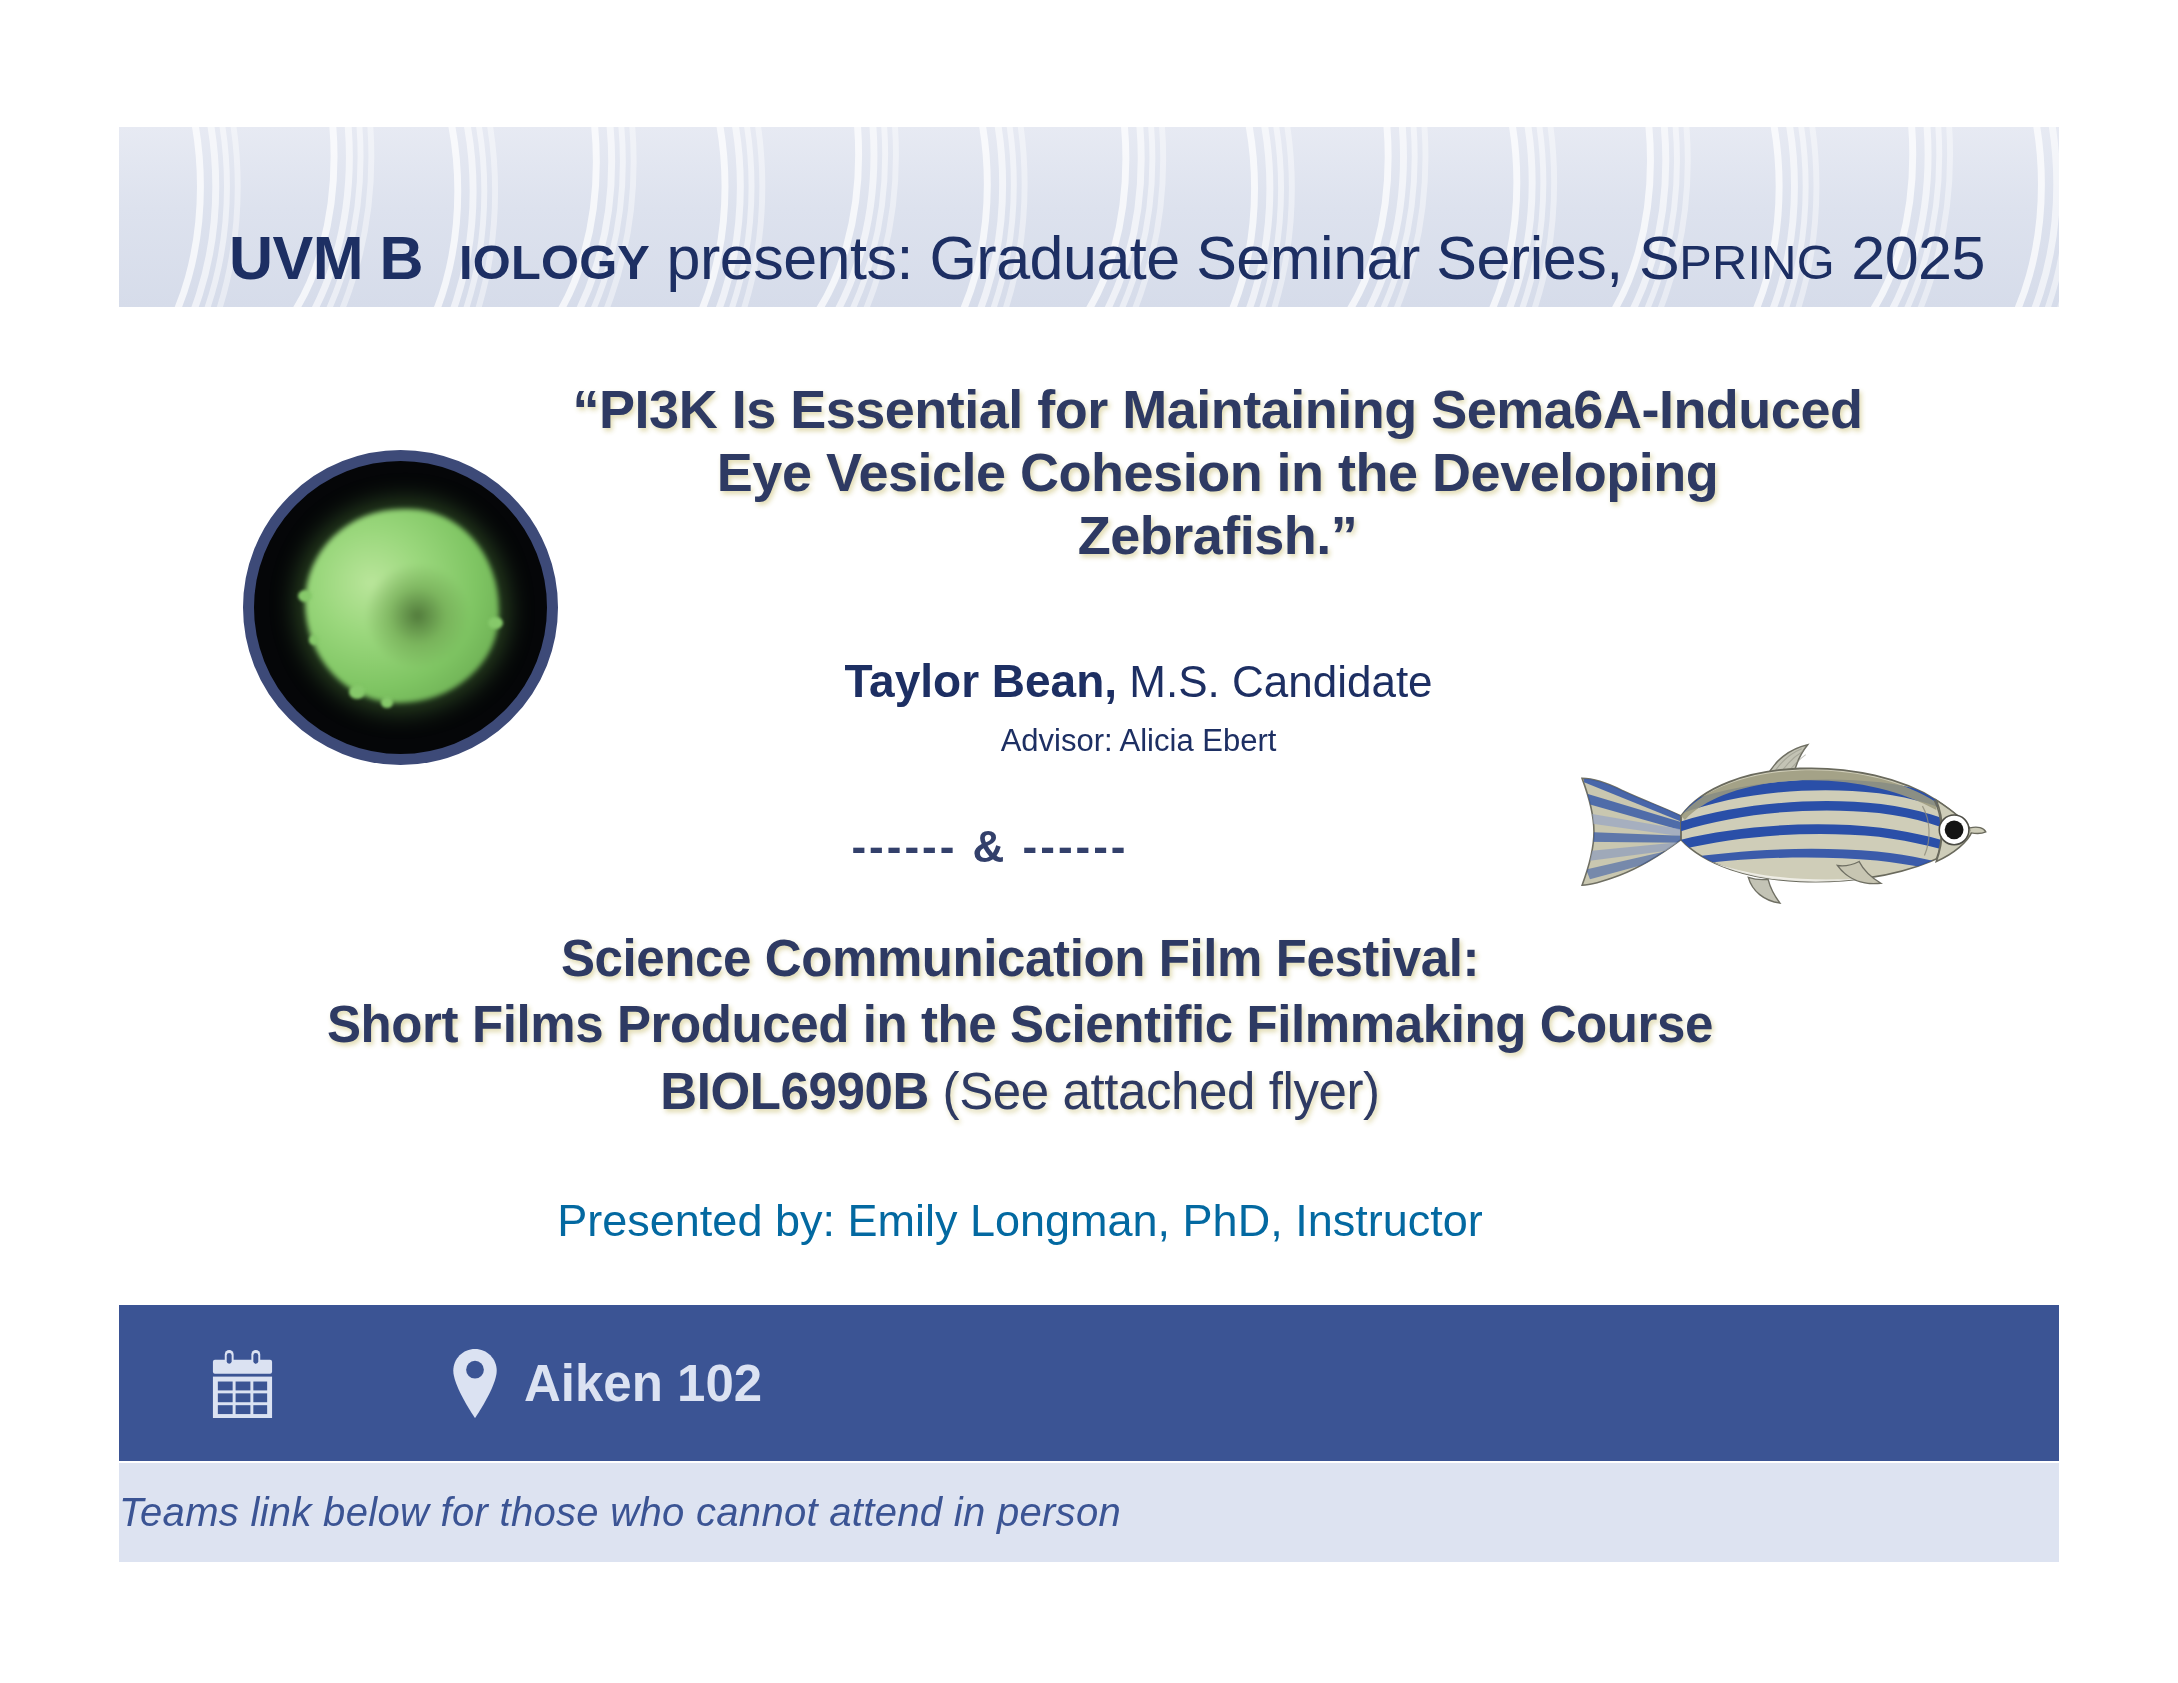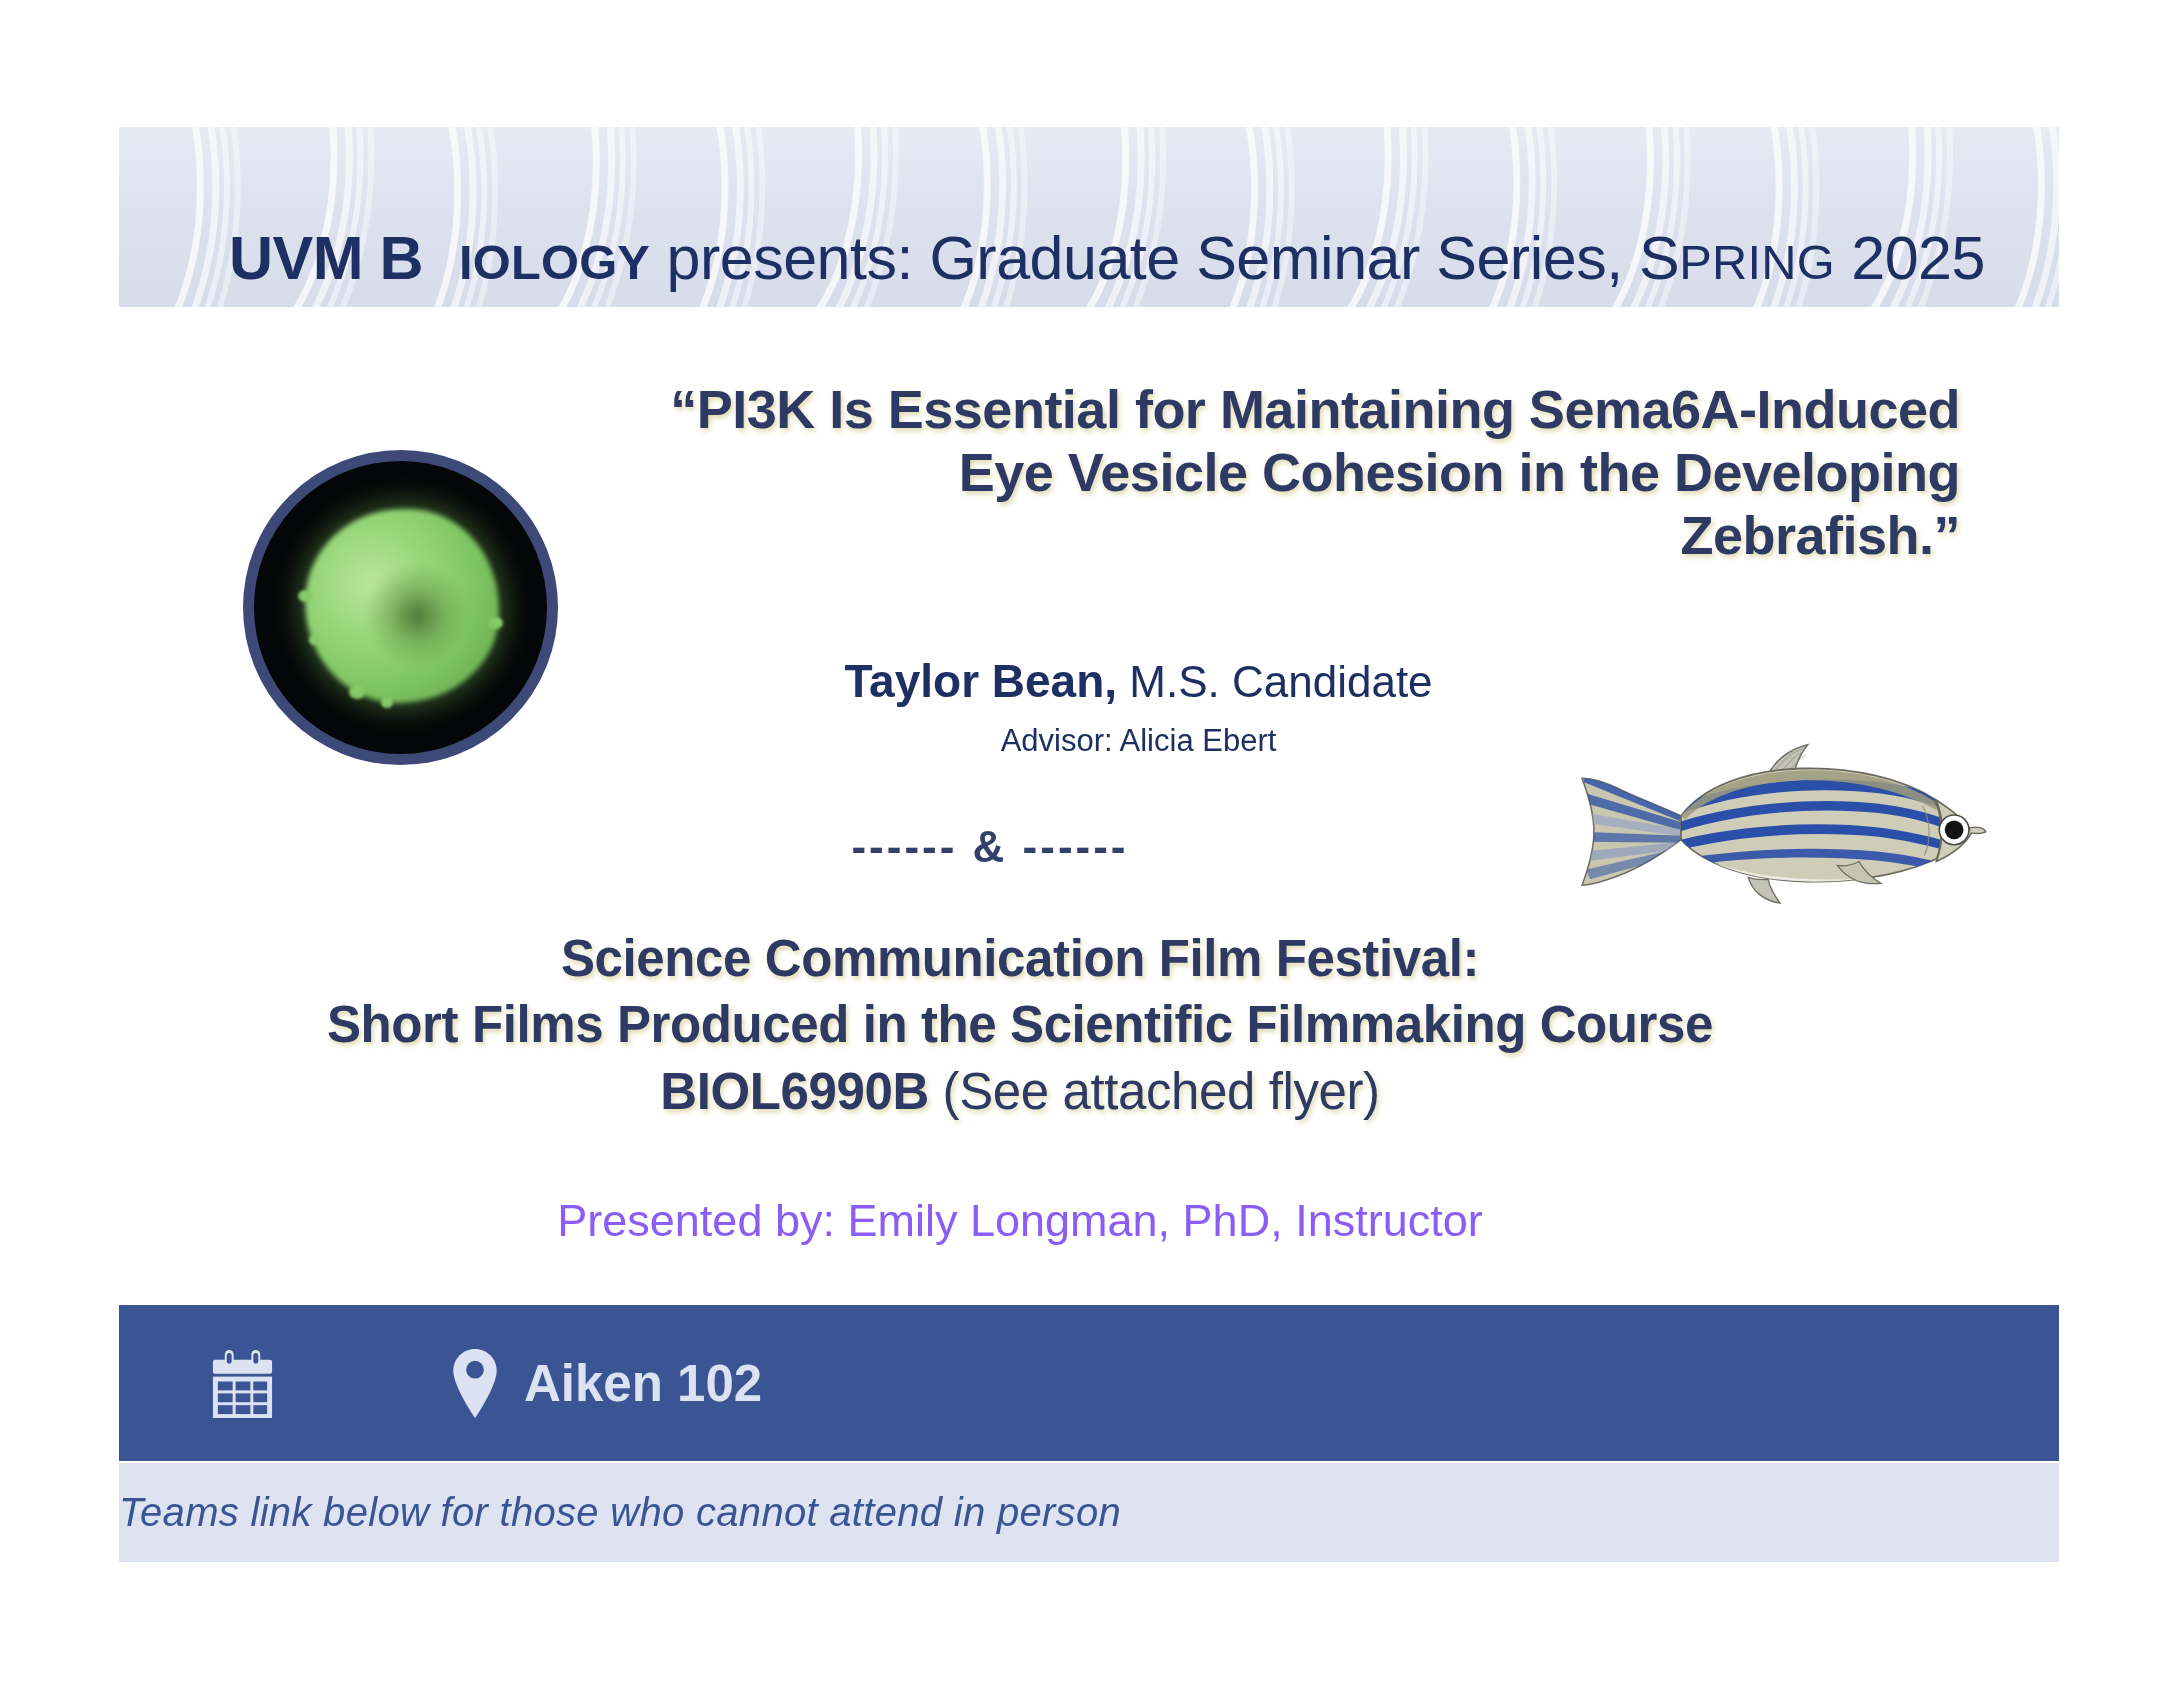--- a/index.html
+++ b/index.html
@@ -91,21 +91,21 @@
     background: #86c96a;
     filter: blur(1.5px);
   }
 
   
   .talk-title {
     position: absolute;
     left: 475px;
     top: 378px;
     width: 1485px;
-    text-align: right;
+    text-align: center;
     color: #2e3a63;
     font-weight: bold;
     font-size: 54px;
     line-height: 1.17;
     font-family: "Liberation Sans", sans-serif;
     text-shadow: 2px 3px 5px rgba(222,216,170,0.95);
     letter-spacing: -0.5px;
   }
 
   
@@ -174,21 +174,21 @@
   }
   .festival .reg {
     font-weight: normal;
   }
   .presented {
     position: absolute;
     left: 129px;
     top: 1194px;
     width: 1782px;
     text-align: center;
-    color: #8b5cf6;
+    color: #0369a1;
     font-size: 45px;
     line-height: 1.2;
   }
 
   
   .details-bar {
     position: absolute;
     left: 119px;
     top: 1305px;
     width: 1940px;

